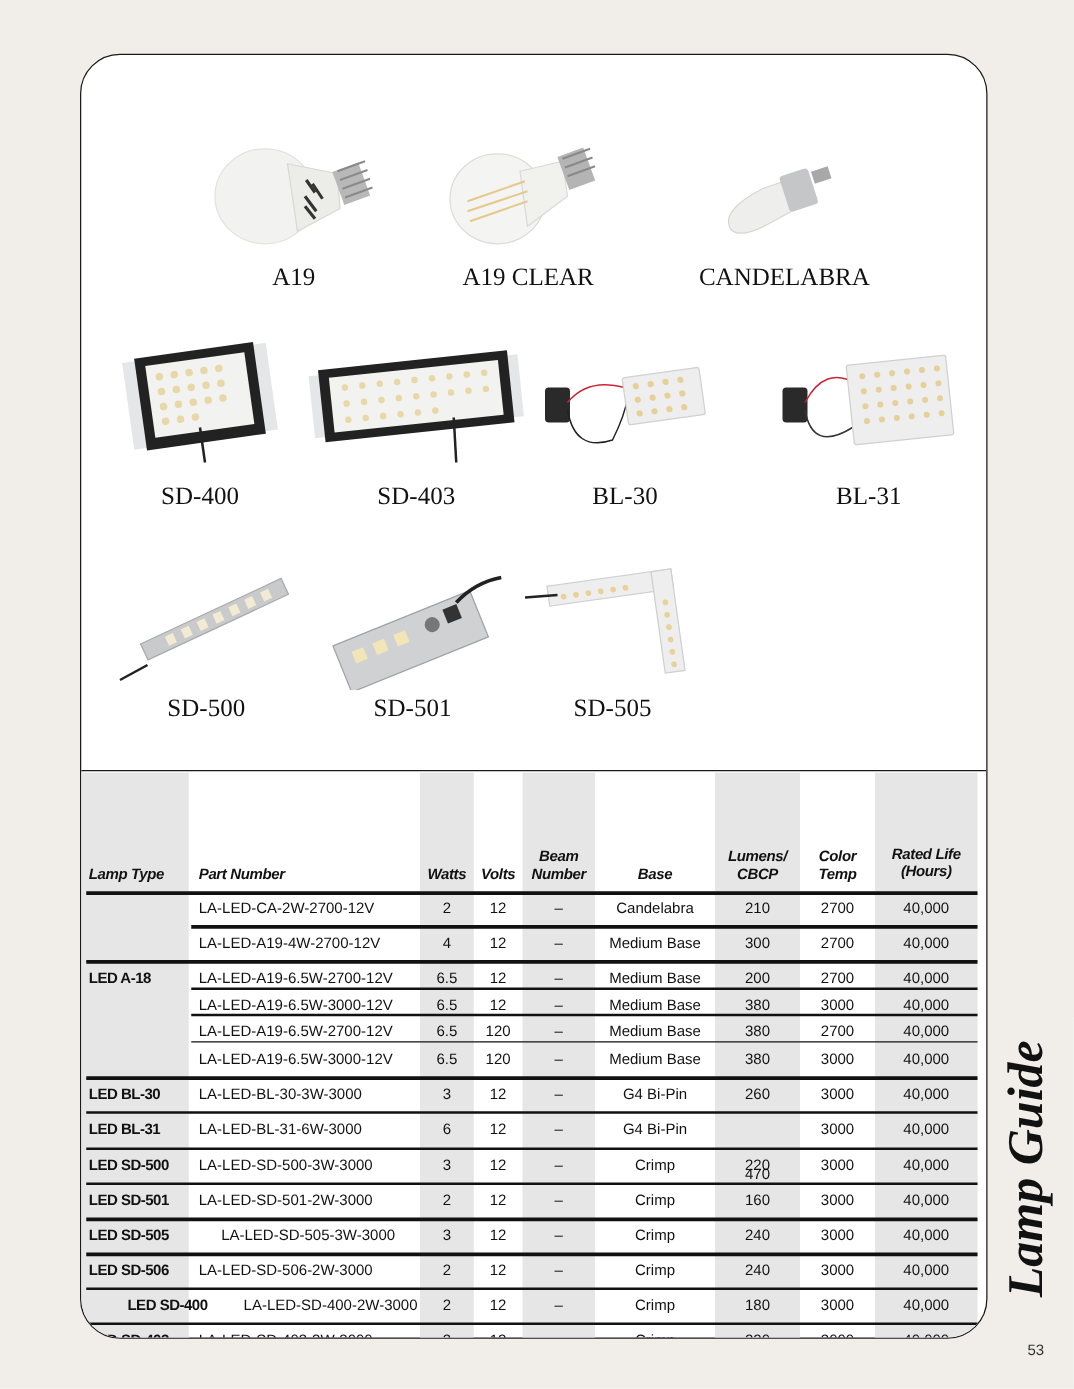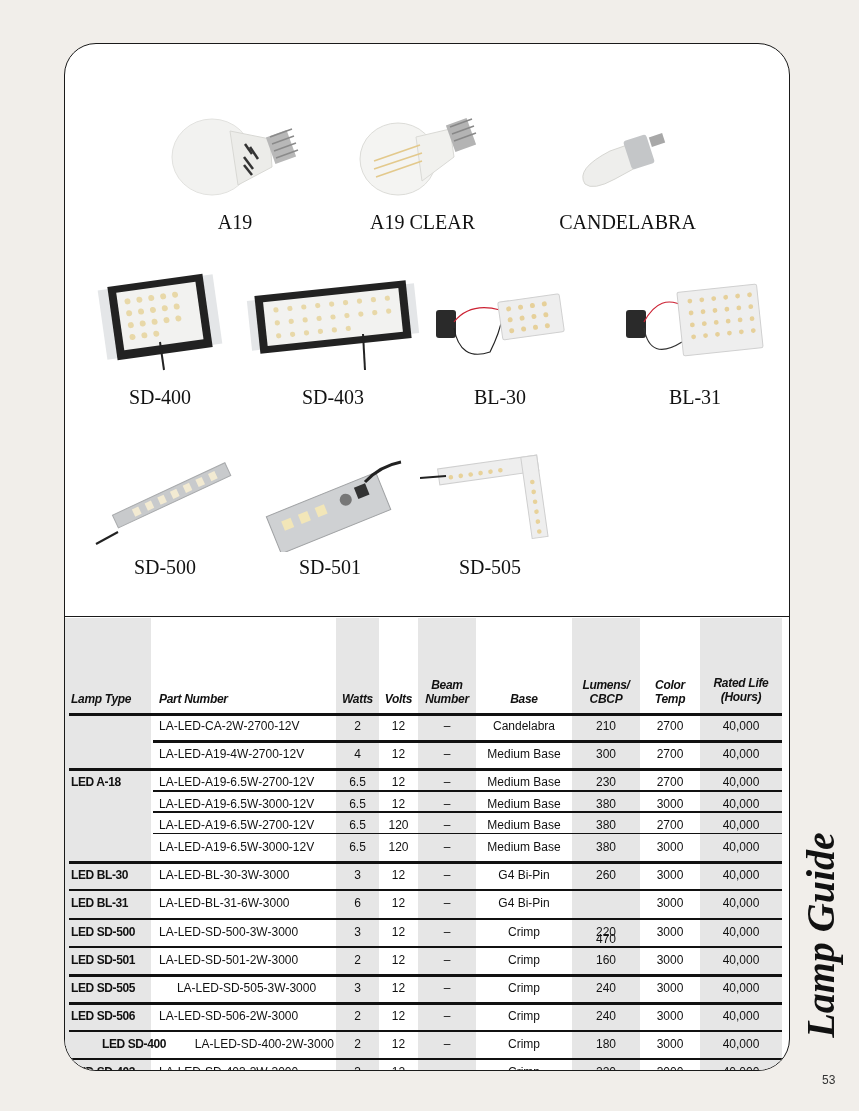--- a/index.html
+++ b/index.html
@@ -363,21 +363,21 @@
           <div class="cell c" style="left: 575px; width: 60px; top: 128px; line-height: 16px;">2700</div>
           <div class="cell c" style="left: 635px; width: 82px; top: 128px; line-height: 16px;">40,000</div>
         </div>
         <div>
           <div class="cell b" style="left: 6px; width: 84px; top: 156px; line-height: 16px; text-align: left;">LED A-18</div>
           <div class="cell " style="left: 94px; width: 175px; top: 156px; line-height: 16px; text-align: left;">LA-LED-A19-6.5W-2700-12V</div>
           <div class="cell c" style="left: 271px; width: 43px; top: 156px; line-height: 16px;">6.5</div>
           <div class="cell c" style="left: 314px; width: 39px; top: 156px; line-height: 16px;">12</div>
           <div class="cell c" style="left: 353px; width: 58px; top: 156px; line-height: 16px;">–</div>
           <div class="cell c" style="left: 411px; width: 96px; top: 156px; line-height: 16px;">Medium Base</div>
-          <div class="cell c" style="left: 507px; width: 68px; top: 156px; line-height: 16px;">230</div>
+          <div class="cell c" style="left: 507px; width: 68px; top: 156px; line-height: 16px;">200</div>
           <div class="cell c" style="left: 575px; width: 60px; top: 156px; line-height: 16px;">2700</div>
           <div class="cell c" style="left: 635px; width: 82px; top: 156px; line-height: 16px;">40,000</div>
         </div>
         <div>
           <div class="cell b" style="left: 6px; width: 84px; top: 178px; line-height: 16px; text-align: left;"></div>
           <div class="cell " style="left: 94px; width: 175px; top: 178px; line-height: 16px; text-align: left;">LA-LED-A19-6.5W-3000-12V</div>
           <div class="cell c" style="left: 271px; width: 43px; top: 178px; line-height: 16px;">6.5</div>
           <div class="cell c" style="left: 314px; width: 39px; top: 178px; line-height: 16px;">12</div>
           <div class="cell c" style="left: 353px; width: 58px; top: 178px; line-height: 16px;">–</div>
           <div class="cell c" style="left: 411px; width: 96px; top: 178px; line-height: 16px;">Medium Base</div>

